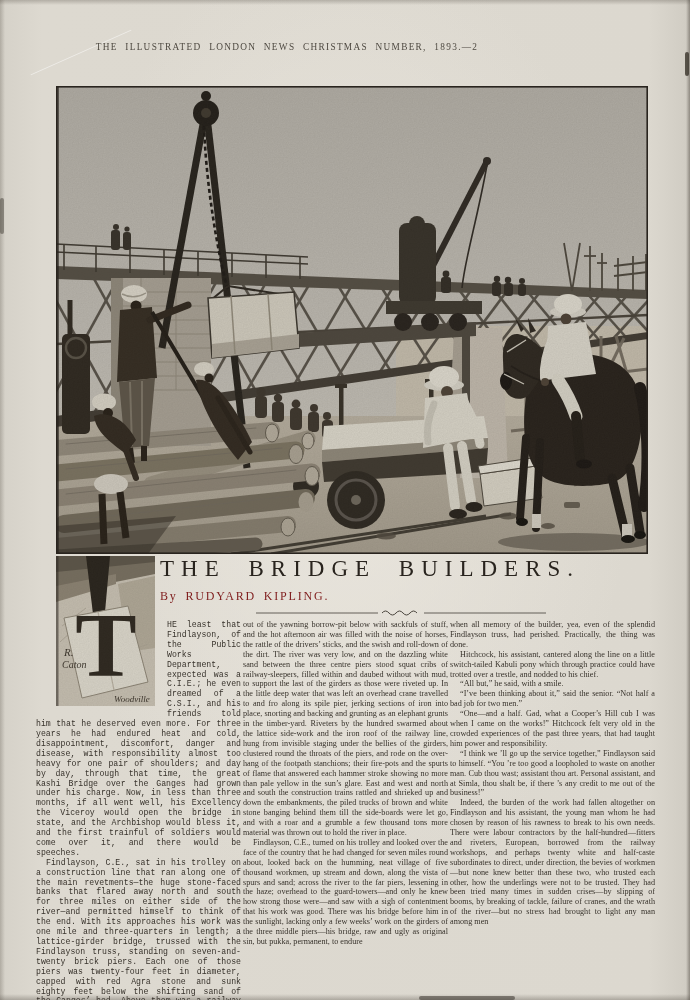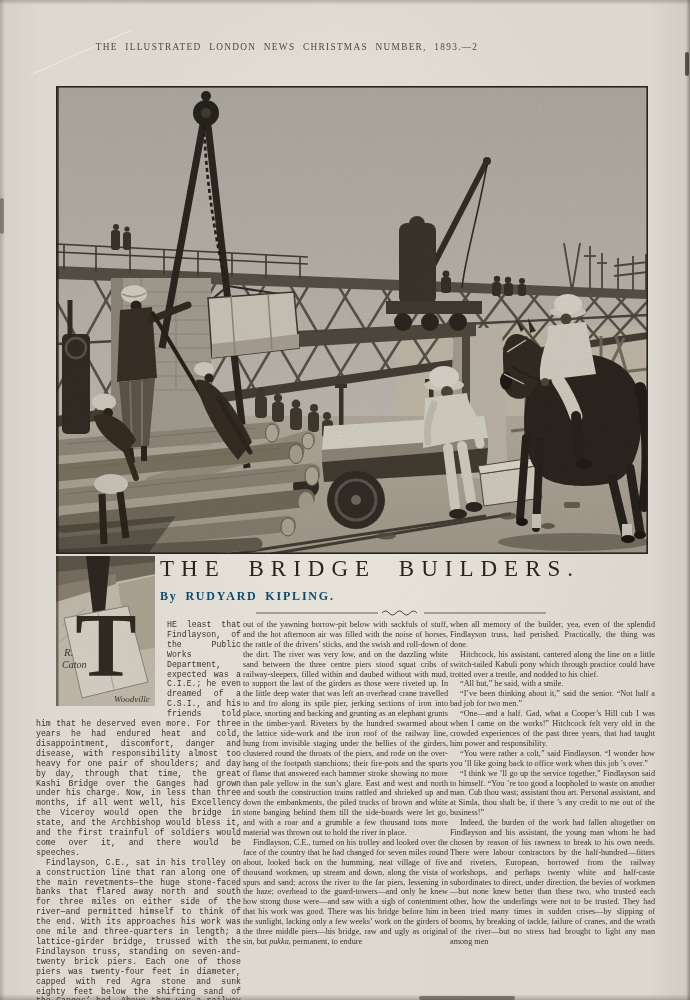--- a/index.html
+++ b/index.html
@@ -30,36 +30,36 @@
 
   #illustration{position:absolute;left:56px;top:86px;}
   #dropcap-art{position:absolute;left:56px;top:556px;}
 
   #title-block{position:absolute;left:160px;top:556px;width:482px;}
   #article-title{
     font-size:23px;letter-spacing:7px;word-spacing:10px;color:#262younger;
     color:#29241e;font-weight:400;white-space:nowrap;
   }
   #article-byline{
-    margin-top:7px;font-size:12px;letter-spacing:1.8px;word-spacing:3px;color:#0c4a6e;font-weight:bold;
+    margin-top:7px;font-size:12px;letter-spacing:1.8px;word-spacing:3px;color:#7f1d1d;
   }
   #divider{margin:4px auto 0 auto;display:block;}
 
   .col{
     position:absolute;top:620px;width:205px;
     font-size:8.2px;line-height:9.9px;text-align:justify;color:#37322b;
     text-rendering:optimizeLegibility;
   }
   #col1{left:36px;font-family:Liberation Mono, monospace;}
   #col2{left:243px;}
   #col3{left:450px;}
   .col p{margin:0;text-indent:10px;}
   .col p.noindent{text-indent:0;}
   #dropcap-spacer{float:left;width:131px;height:92px;}
-  .ital{font-style:italic;}
+  .ital{}
 </style>
 </head>
 <body>
 
 <div class="edge-shade" id="edge-right"></div>
 <div class="edge-shade" id="edge-top"></div>
 <div class="edge-shade" id="edge-bottom"></div>
 <div class="edge-shade" id="edge-left"></div>
 <div class="speck" id="speck-a"></div>
 <div class="speck" id="speck-b"></div>
@@ -449,16 +449,15 @@
   <p class="noindent">out of the yawning borrow-pit below with sackfuls of stuff, and the hot afternoon air was filled with the noise of horses, the rattle of the drivers’ sticks, and the swish and roll-down of the dirt. The river was very low, and on the dazzling white sand between the three centre piers stood squat cribs of railway-sleepers, filled within and daubed without with mud, to support the last of the girders as those were riveted up. In the little deep water that was left an overhead crane travelled to and fro along its spile pier, jerking sections of iron into place, snorting and backing and grunting as an elephant grunts in the timber-yard. Riveters by the hundred swarmed about the lattice side-work and the iron roof of the railway line, hung from invisible staging under the bellies of the girders, clustered round the throats of the piers, and rode on the over-hang of the footpath stanchions; their fire-pots and the spurts of flame that answered each hammer stroke showing no more than pale yellow in the sun’s glare. East and west and north and south the construction trains rattled and shrieked up and down the embankments, the piled trucks of brown and white stone banging behind them till the side-boards were let go, and with a roar and a grumble a few thousand tons more material was thrown out to hold the river in place.</p>
   <p><span>Findlayson, C.E., turned on his trolley and looked over the face of the country that he had changed for seven miles round about, looked back on the humming, neat village of five thousand workmen, up stream and down, along the vista of spurs and sand; across the river to the far piers, lessening in the haze; overhead to the guard-towers—and only he knew how strong those were—and saw with a sigh of contentment that his work was good. There was his bridge before him in the sunlight, lacking only a few weeks’ work on the girders of the three middle piers—his bridge, raw and ugly as original sin, but </span><span class="ital">pukka</span><span>, permanent, to endure</span></p>
 </div>
 
 <div class="col" id="col3">
   <p class="noindent">when all memory of the builder, yea, even of the splendid Findlayson truss, had perished. Practically, the thing was done.</p>
   <p>Hitchcock, his assistant, cantered along the line on a little switch-tailed Kabuli pony which through practice could have trotted over a trestle, and nodded to his chief.</p>
   <p>“All but,” he said, with a smile.</p>
   <p>“I’ve been thinking about it,” said the senior. “Not half a bad job for two men.”</p>
   <p>“One—and a half. Gad, what a Cooper’s Hill cub I was when I came on the works!” Hitchcock felt very old in the crowded experiences of the past three years, that had taught him power and responsibility.</p>
-  <p>“You were rather a colt,” said Findlayson. “I wonder how you ’ll like going back to office work when this job ’s over.”</p>
   <p>“I think we ’ll go up the service together,” Findlayson said to himself. “You ’re too good a loopholed to waste on another man. Cub thou wast; assistant thou art. Personal assistant, and at Simla, thou shalt be, if there ’s any credit to me out of the business!”</p>
   <p>Indeed, the burden of the work had fallen altogether on Findlayson and his assistant, the young man whom he had chosen by reason of his rawness to break to his own needs. There were labour contractors by the half-hundred—fitters and riveters, European, borrowed from the railway workshops, and perhaps twenty white and half-caste subordinates to direct, under direction, the bevies of workmen—but none knew better than these two, who trusted each other, how the underlings were not to be trusted. They had been tried many times in sudden crises—by slipping of booms, by breaking of tackle, failure of cranes, and the wrath of the river—but no stress had brought to light any man among men</p>
 </div>
 
 </body></html>

